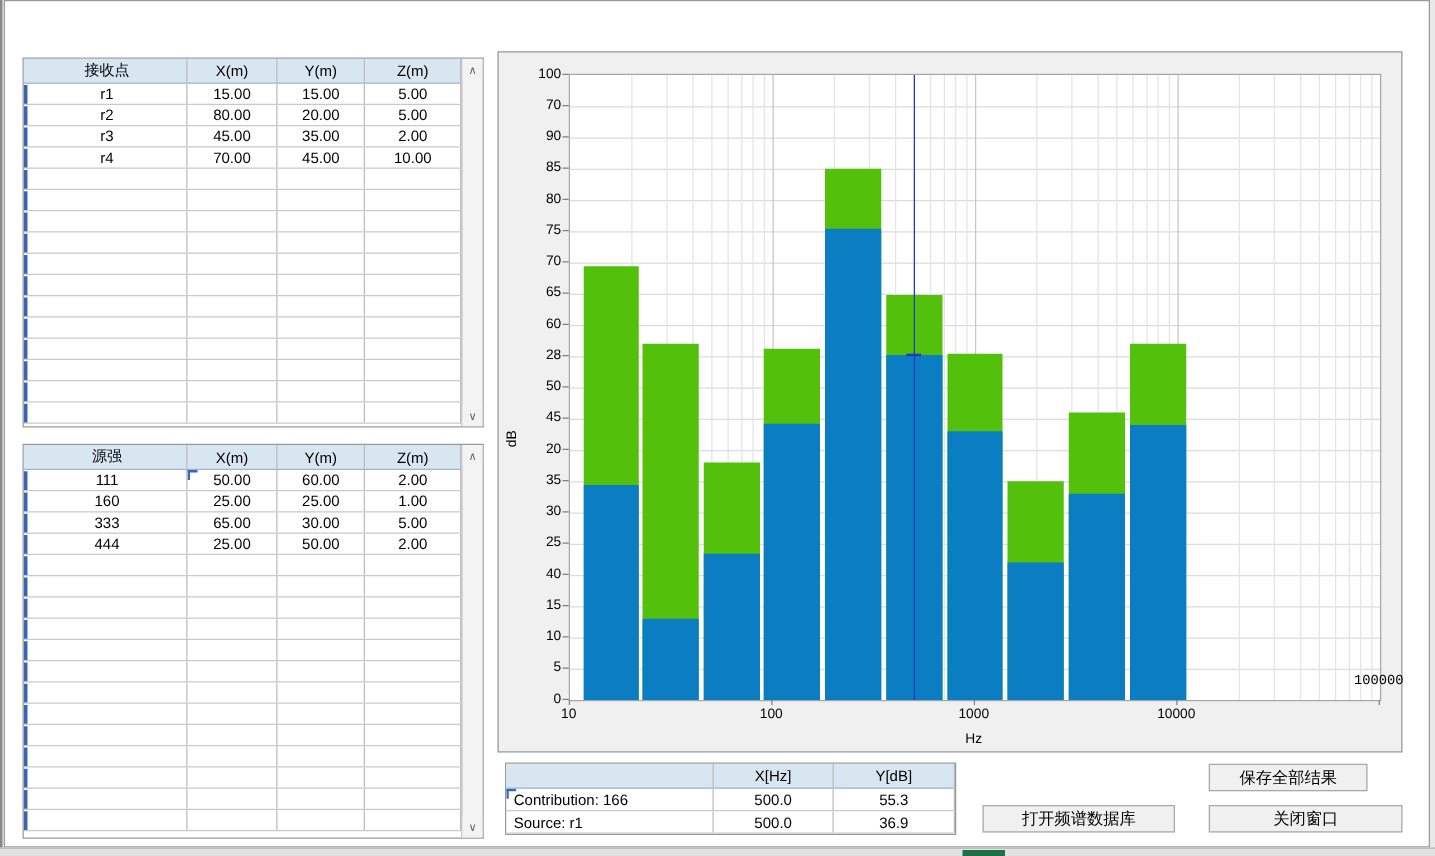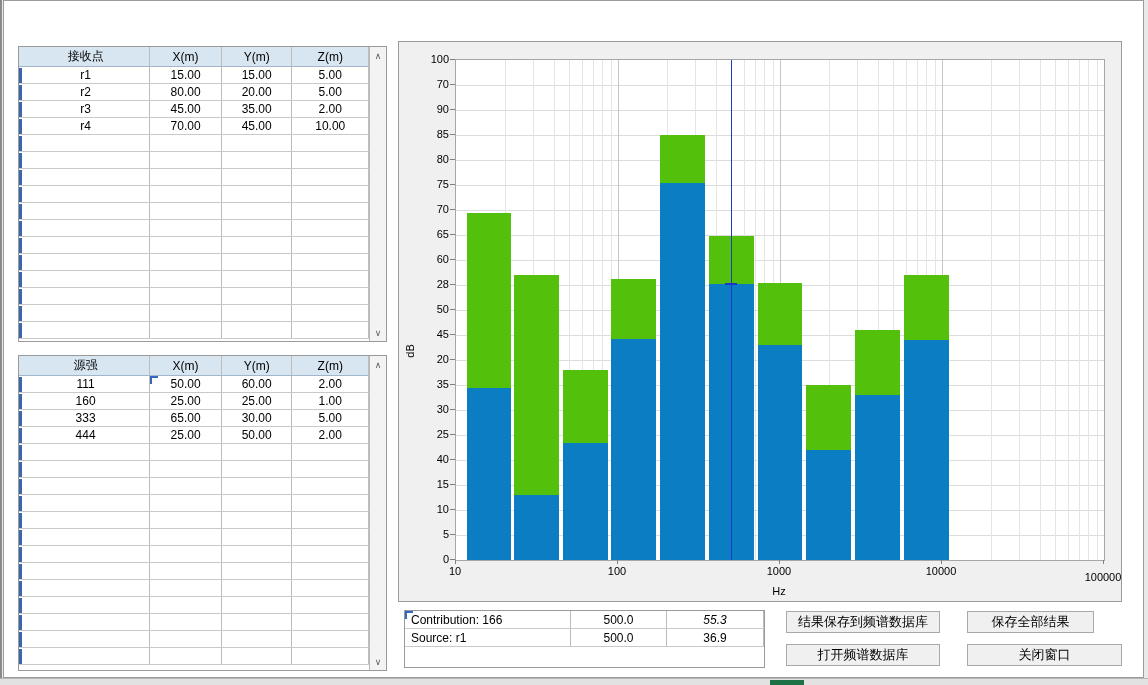--- a/index.html
+++ b/index.html
@@ -465,38 +465,42 @@
       <div class="ylab" style="left: 16px; top: 11px;">100</div>
       <div class="ytick" style="left: 51px; top: 17px;"></div>
       <div class="xlab" style="left: 21px; top: 523px;">10</div>
       <div class="xtick" style="left: 56px; top: 518px;"></div>
       <div class="xlab" style="left: 183px; top: 523px;">100</div>
       <div class="xtick" style="left: 218px; top: 518px;"></div>
       <div class="xlab" style="left: 345px; top: 523px;">1000</div>
       <div class="xtick" style="left: 380px; top: 518px;"></div>
       <div class="xlab" style="left: 507px; top: 523px;">10000</div>
       <div class="xtick" style="left: 542px; top: 518px;"></div>
-      <div class="xlab" style="left: 669px; top: 529px;">100000</div>
+      <div class="xlab" style="left: 669px; top: 497px; font-family: Liberation Mono, monospace;">100000</div>
       <div class="xtick" style="left: 704px; top: 518px;"></div>
     </div>
 
   <div class="abs" id="readout">
+      <div class="trow thead">
+        <div class="cell left" style="width: 166px;"></div>
+        <div class="cell" style="width: 96px;">X[Hz]</div>
+        <div class="cell" style="width: 97px;">Y[dB]</div>
+      </div>
       <div class="trow">
         <div class="cell left focus" style="width: 166px;">Contribution: 166</div>
         <div class="cell" style="width: 96px;">500.0</div>
-        <div class="cell" style="width: 97px; font-style: italic;">55.3</div>
+        <div class="cell" style="width: 97px;">55.3</div>
       </div>
       <div class="trow">
         <div class="cell left" style="width: 166px;">Source: r1</div>
         <div class="cell" style="width: 96px;">500.0</div>
         <div class="cell" style="width: 97px;">36.9</div>
       </div>
     </div>
 
-  <div class="abs btn" id="btn-save-db">结果保存到频谱数据库</div>
   <div class="abs btn" id="btn-save-all">保存全部结果</div>
   <div class="abs btn" id="btn-close">关闭窗口</div>
   <div class="abs btn" id="btn-open-db">打开频谱数据库</div>
 </div>
 
 <div class="abs" id="bottomstrip">
   <span class="blip"></span>
 </div>
 
 </body></html>

